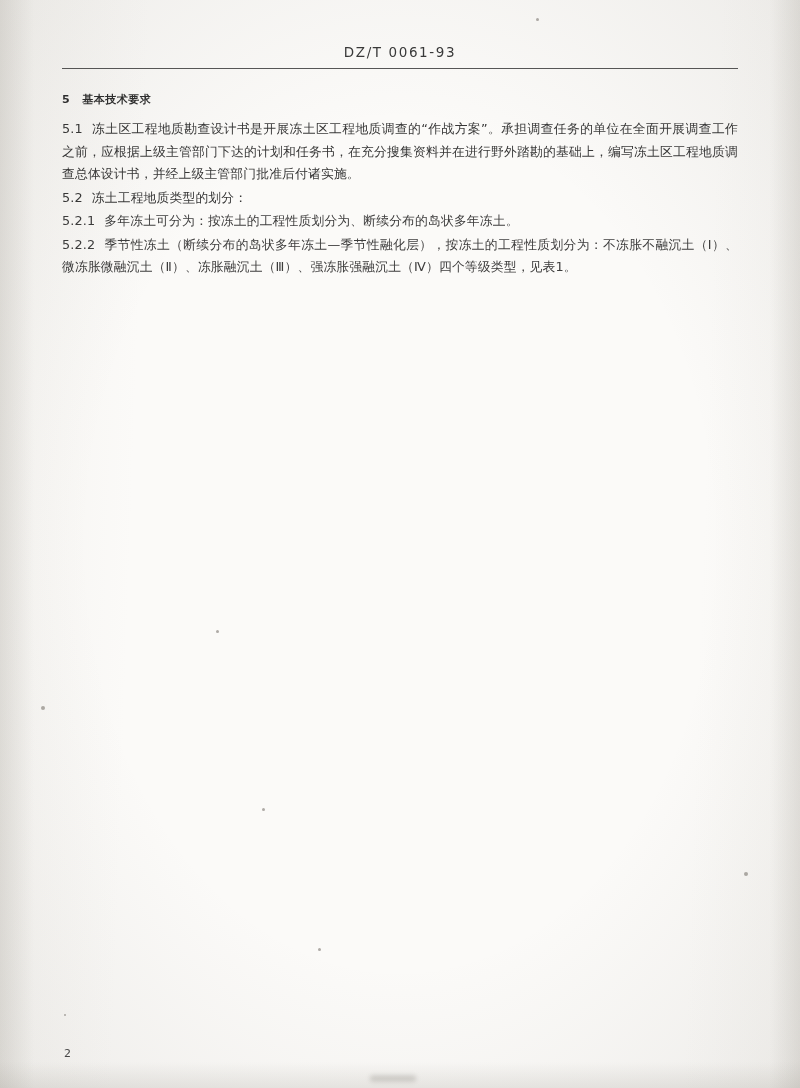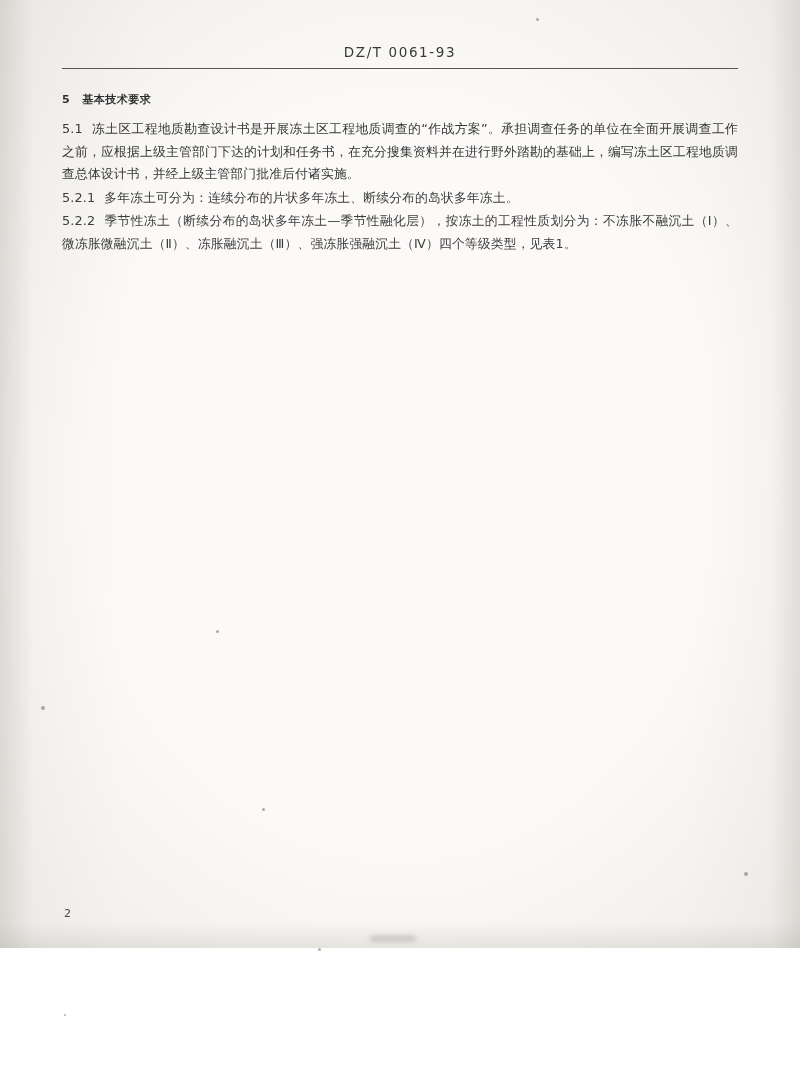--- a/index.html
+++ b/index.html
@@ -9,21 +9,21 @@
   body {
     width: 800px;
     height: 1088px;
     background: #ffffff;
     font-family: "DejaVu Sans", sans-serif;
     overflow: hidden;
   }
   .page {
     position: relative;
     width: 800px;
-    height: 948px;
+    height: 1088px;
     background: #fbfaf8;
     box-sizing: border-box;
     
     background-image:
       radial-gradient(ellipse at 50% 50%, rgba(255,255,255,0) 55%, rgba(120,115,105,0.10) 100%);
     padding-left: 42px;
   }
   .scan-tint {
     position: absolute;
     inset: 0;
@@ -155,23 +155,26 @@
   <div class="content">
 
     <h2 class="sec-title blurA">
       <span class="num">5</span><span>基本技术要求</span>
     </h2>
 
     <p class="para blurB">
       <span class="num">5.1</span><span>冻土区工程地质勘查设计书是开展冻土区工程地质调查的“作战方案”。承担调查任务的单位在全面开展调查工作之前，应根据上级主管部门下达的计划和任务书，在充分搜集资料并在进行野外踏勘的基础上，编写冻土区工程地质调查总体设计书，并经上级主管部门批准后付诸实施。</span>
     </p>
 
+    <p class="para blurB">
+      <span class="num">5.2</span><span>冻土工程地质类型的划分：</span>
+    </p>
 
     <p class="para blurC">
-      <span class="num">5.2.1</span><span>多年冻土可分为：连续分布的片状多年冻土、断续分布的岛状多年冻土。</span>
+      <span class="num">5.2.1</span><span>多年冻土可分为：按冻土的工程性质划分为、断续分布的岛状多年冻土。</span>
     </p>
 
     <p class="para blurC">
       <span class="num">5.2.2</span><span>季节性冻土（断续分布的岛状多年冻土—季节性融化层），按冻土的工程性质划分为：不冻胀不融沉土（Ⅰ）、微冻胀微融沉土（Ⅱ）、冻胀融沉土（Ⅲ）、强冻胀强融沉土（Ⅳ）四个等级类型，见表1。</span>
     </p>
 
   </div>
 
   <div class="page-number blurA">2</div>
   <div class="bottom-smudge"></div>

